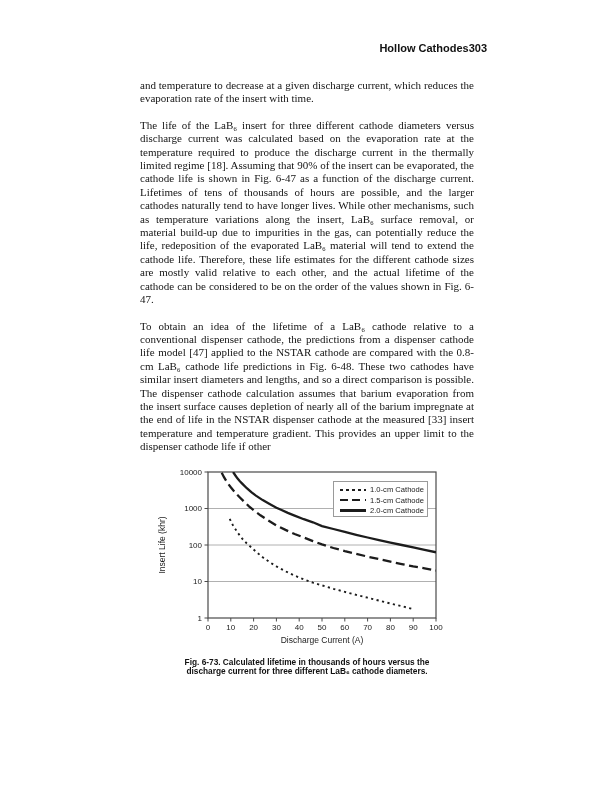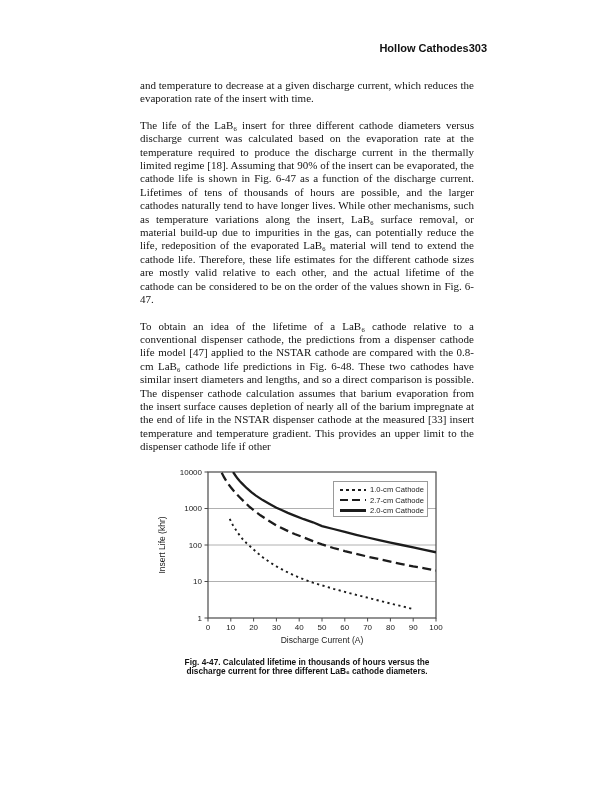--- a/index.html
+++ b/index.html
@@ -119,28 +119,28 @@
             <path d="M68.7 5.8 L71.0 10.2 L73.2 13.9 L75.5 17.3 L77.8 20.3 L82.4 25.8 L86.9 30.5 L91.5 35.1 L96.0 39.3 L100.6 43.2 L107.4 48.3 L114.3 52.8 L123.4 58.4 L132.5 62.9 L141.6 67.0 L150.8 70.5 L159.9 74.1 L169.0 77.4 L180.4 81.0 L191.8 84.1 L203.2 86.9 L214.6 89.6 L226.0 92.1 L237.4 94.6 L248.8 97.1 L260.2 99.4 L271.6 101.3 L283.0 103.5" fill="none" stroke="#1c1c1c" stroke-linecap="butt" clip-path="url(#plotclip)" stroke-dasharray="9 4.5" stroke-width="2.3"></path>
             <path d="M80.1 5.0 L82.4 8.5 L84.6 11.6 L86.9 14.2 L89.2 16.6 L93.8 21.2 L98.3 25.2 L102.9 28.6 L109.7 33.1 L116.6 37.0 L123.4 40.7 L128.0 42.8 L134.8 45.9 L141.6 48.6 L150.8 52.2 L159.9 55.3 L169.0 59.1 L180.4 62.0 L191.8 64.9 L203.2 67.8 L214.6 70.5 L226.0 73.1 L237.4 75.6 L248.8 78.0 L260.2 80.4 L271.6 82.8 L283.0 85.3" fill="none" stroke="#1c1c1c" stroke-linecap="butt" clip-path="url(#plotclip)" stroke-width="2.3"></path>
           </svg>
         <div class="legend">
           <div class="legend-row">
             <span class="legend-sample s-dotted"></span>
             <span>1.0-cm Cathode</span>
           </div>
           <div class="legend-row">
             <span class="legend-sample s-dashed"></span>
-            <span>2.7-cm Cathode</span>
+            <span>1.5-cm Cathode</span>
           </div>
           <div class="legend-row">
             <span class="legend-sample s-solid"></span>
             <span>2.0-cm Cathode</span>
           </div>
         </div>
       </div>
       <div class="caption">
-        <div>Fig. 4-47. Calculated lifetime in thousands of hours versus the</div>
+        <div>Fig. 6-73. Calculated lifetime in thousands of hours versus the</div>
         <div>discharge current for three different LaB₆ cathode diameters.</div>
       </div>
     </div>
 
   </div>
 </div>
 
 </body></html>

